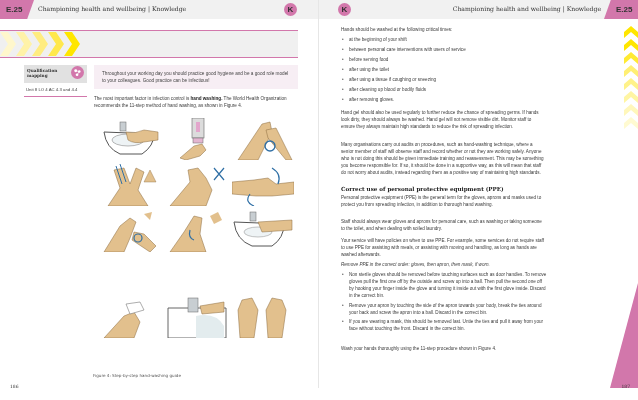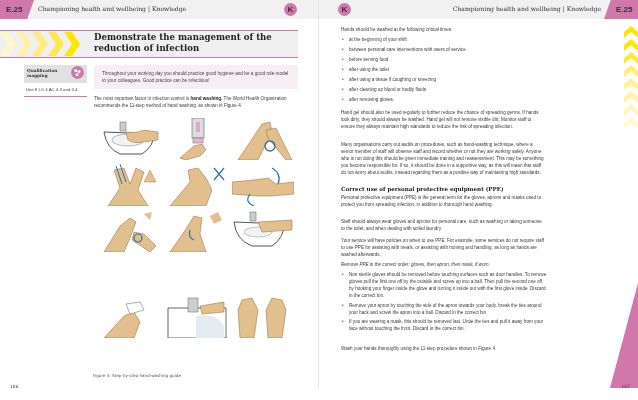--- a/index.html
+++ b/index.html
@@ -74,21 +74,20 @@
     <div class="k-badge">K</div>
 
     <div class="title-band"></div>
     <div class="chevrons">
       <div class="chev" style="background:#fff7cc;"></div>
       <div class="chev" style="background:#fff2a8;"></div>
       <div class="chev" style="background:#ffec80;"></div>
       <div class="chev" style="background:#ffe84d;"></div>
       <div class="chev" style="background:#ffe600;"></div>
     </div>
-    <div class="section-title">Demonstrate the management of the reduction of infection</div>
 
     <div class="qual-box">
       <div class="qual-head">
         <span class="qual-label">Qualification mapping</span>
         <span class="qual-icon">
           <svg width="9" height="9" viewBox="0 0 10 10">
               <circle cx="3" cy="3" r="1.6" fill="#fff"></circle>
               <circle cx="7" cy="4" r="1.4" fill="#fff"></circle>
               <circle cx="4.5" cy="7.5" r="1.5" fill="#fff"></circle>
               <line x1="3" y1="3" x2="7" y2="4" stroke="#fff" stroke-width="0.8"></line>

